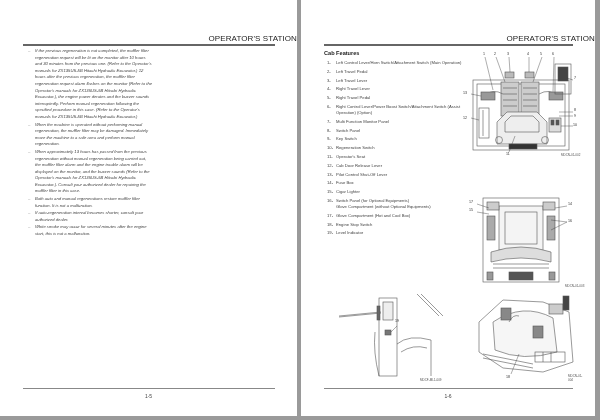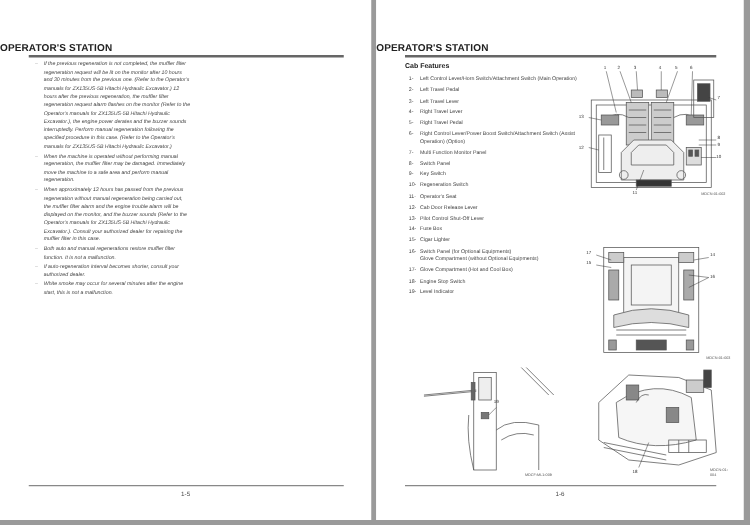--- a/index.html
+++ b/index.html
@@ -8,22 +8,22 @@
     font-family:"Liberation Sans", sans-serif; color:#333;
   }
   .page { position:absolute; top:0; background:#fff; }
   #left-page { left:0; width:297px; height:416px; }
   #right-page { left:301px; width:294px; height:416px; }
   .divider { position:absolute; left:297px; top:0; width:4px; height:420px; background:#9a9a9a; }
   .right-edge { position:absolute; left:595px; top:0; width:5px; height:420px; background:#9a9a9a; }
   .bottom-edge { position:absolute; left:0; top:416px; width:600px; height:4px; background:#9a9a9a; }
 
   .header-title {
-    position:absolute; top:34px; left:0; width:100%; text-align:left;
-    font-size:8px; font-weight:bold; color:#222; letter-spacing:0.1px;
+    position:absolute; top:34px; left:0; width:100%; text-align:right;
+    font-size:8px; font-weight:normal; color:#222; letter-spacing:0.1px;
   }
   .header-rule { position:absolute; top:44px; left:23px; right:22px; height:2px; background:#666; }
   .footer-rule { position:absolute; top:388px; left:23px; right:22px; height:1px; background:#888; }
   .page-number { position:absolute; top:393px; left:0; width:100%; text-align:center; font-size:5px; color:#444; }
 
   .notes { position:absolute; left:27px; top:48px; width:126px; margin:0; padding:0; list-style:none; }
   .notes li { position:relative; padding-left:8px; font-size:4.2px; line-height:6.6px; font-style:italic; color:#444; margin-bottom:1px; }
   .notes li::before { content:"–"; position:absolute; left:1px; top:0; color:#888; }
 
   .section-title { position:absolute; left:23px; top:50px; font-size:5.6px; font-weight:bold; color:#222; }

